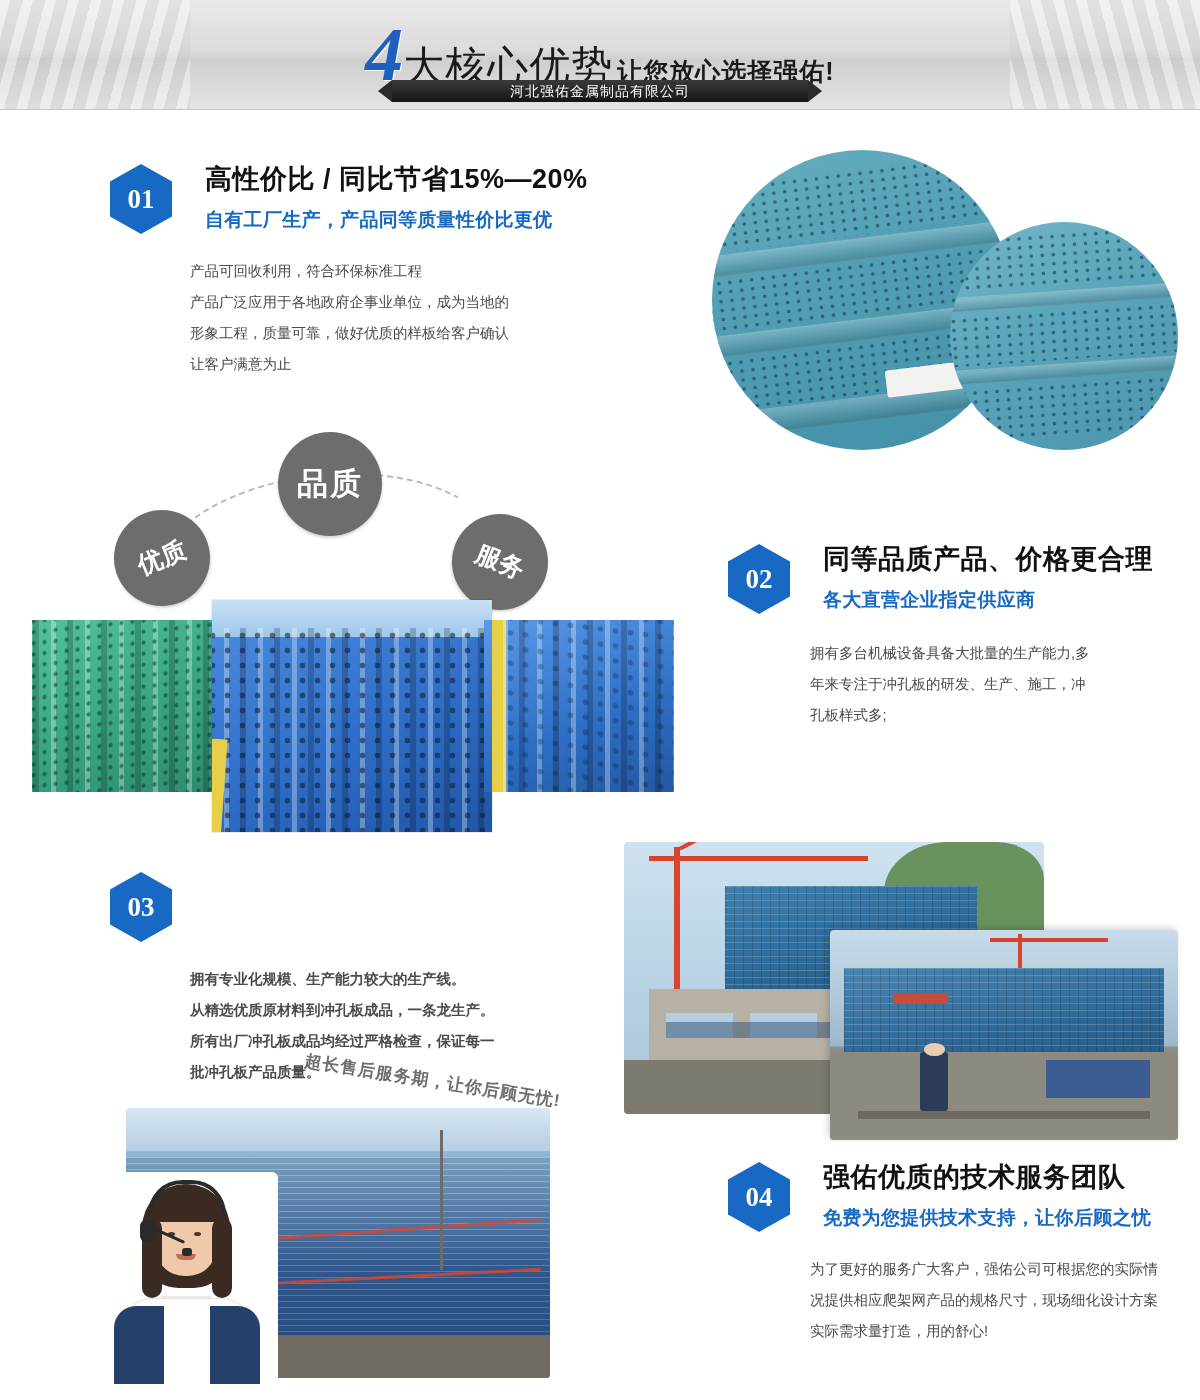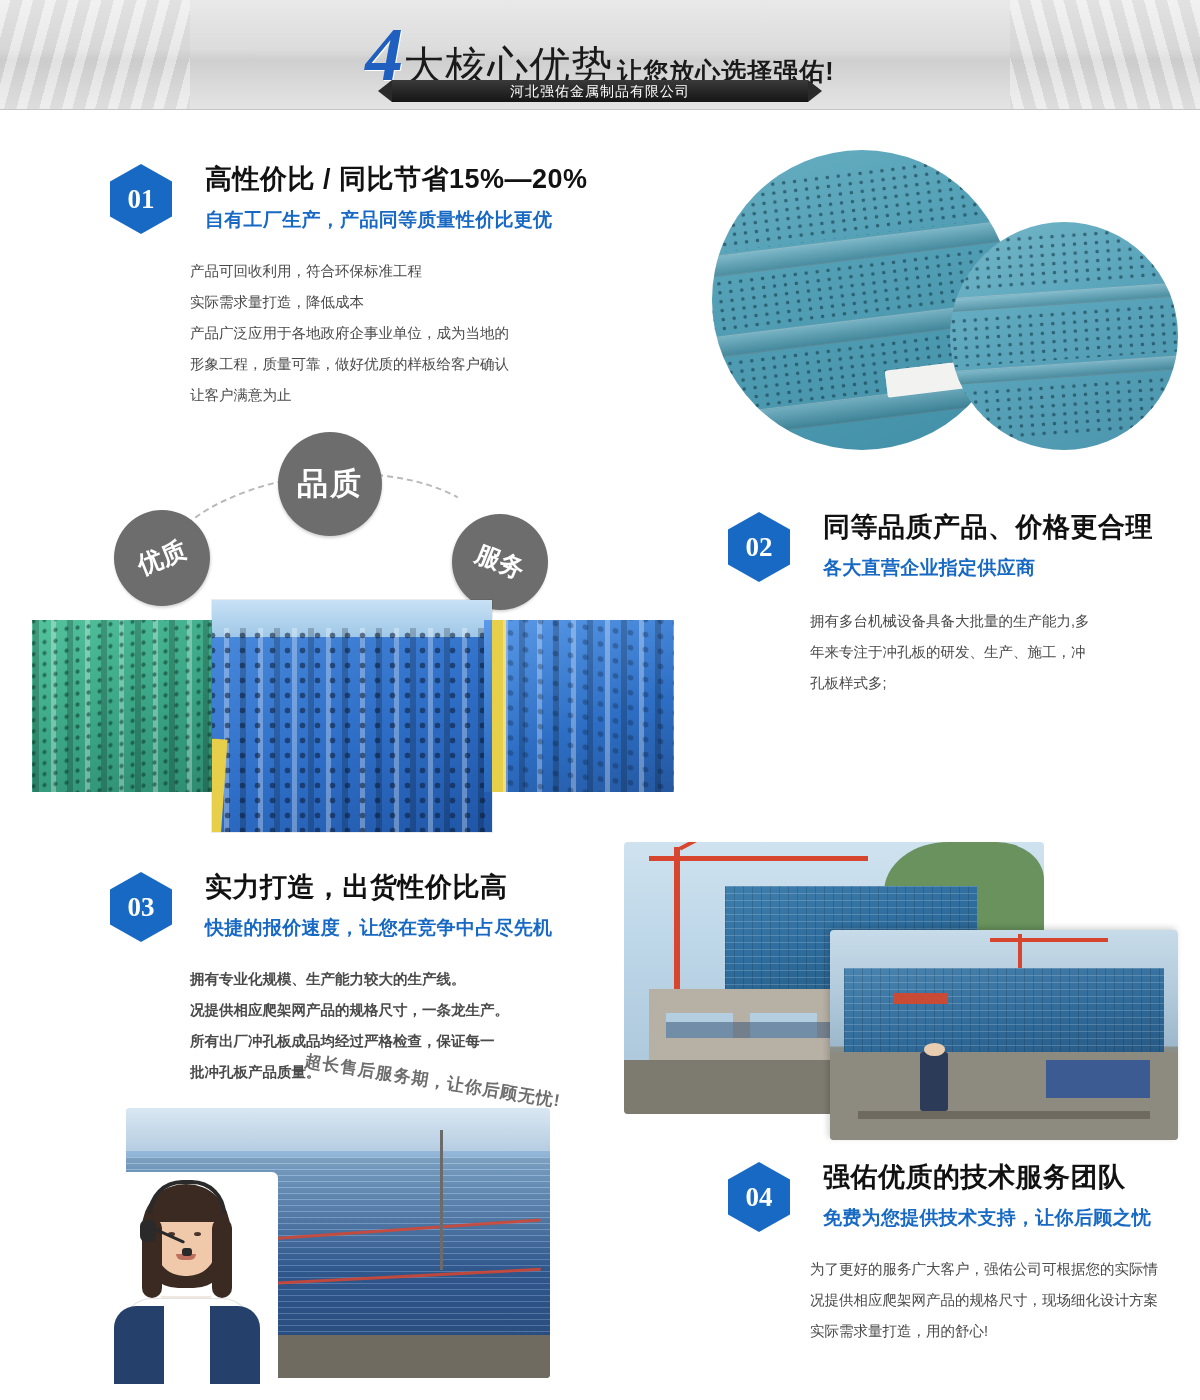--- a/index.html
+++ b/index.html
@@ -230,21 +230,21 @@
   .hole-grid {
     position: absolute; inset: -8%;
     background-image: radial-gradient(circle, rgba(10,25,50,.55) 2.6px, rgba(255,255,255,0) 3.2px);
     background-size: 15px 15px;
   }
   .hole-grid.small { background-image: radial-gradient(circle, rgba(5,45,35,.5) 1.9px, rgba(255,255,255,0) 2.4px); background-size: 11px 11px; }
   .sky-strip { position: absolute; left:0; top:0; width: 100%; height: 16%; background: linear-gradient(to bottom,#c8e1f5,#9fc8e8); }
   .yellow-post { position: absolute; background: #e8cf4a; }
 
   
-  #block2 { left: 728px; top: 512px; width: 450px; }
+  #block2 { left: 728px; top: 544px; width: 450px; }
   #block2 .t-body { margin-left: 82px; margin-top: 24px; width: 360px; }
   #block2 .t-body div { white-space: normal; }
 
   
   #block3 { left: 110px; top: 872px; width: 520px; }
   #block3 .t-body { margin-left: 80px; margin-top: 22px; font-weight: bold; }
 
   
   #ph-site1 { left: 624px; top: 842px; width: 420px; height: 272px; border-radius: 4px; }
   #ph-site2 { left: 830px; top: 930px; width: 348px; height: 210px; border-radius: 4px; box-shadow: -2px -2px 6px rgba(0,0,0,.18); }
@@ -333,21 +333,20 @@
 <div class="blk" id="block1">
   <div class="blk-head">
     <div class="badge">01</div>
     <div class="blk-texts">
       <div class="t-title">高性价比 / 同比节省15%—20%</div>
       <div class="t-sub">自有工厂生产，产品同等质量性价比更优</div>
     </div>
   </div>
   <div class="t-body">
     <div>产品可回收利用，符合环保标准工程</div>
-    <div>实际需求量打造，降低成本</div>
     <div>产品广泛应用于各地政府企事业单位，成为当地的</div>
     <div>形象工程，质量可靠，做好优质的样板给客户确认</div>
     <div>让客户满意为止</div>
   </div>
 </div>
 
 <div class="circ" id="circ-big">
   <div class="persp-panel"></div>
   <div class="dots-rows">
     <div class="dot-band" style="top:6%;height:22%;transform:rotate(-7deg);"></div>
@@ -404,28 +403,24 @@
   <div class="t-body">
     <div>拥有多台机械设备具备大批量的生产能力,多</div>
     <div>年来专注于冲孔板的研发、生产、施工，冲</div>
     <div>孔板样式多;</div>
   </div>
 </div>
 
 <div class="blk" id="block3">
   <div class="blk-head">
     <div class="badge">03</div>
-    <div class="blk-texts">
-      <div class="t-title">实力打造，出货性价比高</div>
-      <div class="t-sub">快捷的报价速度，让您在竞争中占尽先机</div>
-    </div>
   </div>
   <div class="t-body">
     <div>拥有专业化规模、生产能力较大的生产线。</div>
-    <div>况提供相应爬架网产品的规格尺寸，一条龙生产。</div>
+    <div>从精选优质原材料到冲孔板成品，一条龙生产。</div>
     <div>所有出厂冲孔板成品均经过严格检查，保证每一</div>
     <div>批冲孔板产品质量。</div>
   </div>
 </div>
 
 <div class="photo" id="ph-site1">
   <div style="position:absolute;inset:0;background:linear-gradient(to bottom,#cfe2ef 0%,#bcd6e8 40%,#a8c3d6 100%);"></div>
   <div style="position:absolute;left:62%;top:0;width:38%;height:46%;background:#5f8a4e;border-radius:40% 30% 20% 30%;opacity:.9;"></div>
   <div class="crane" style="left:12%;top:2%;width:6px;height:60%;"></div>
   <div class="crane" style="left:6%;top:5%;width:52%;height:5px;"></div>

